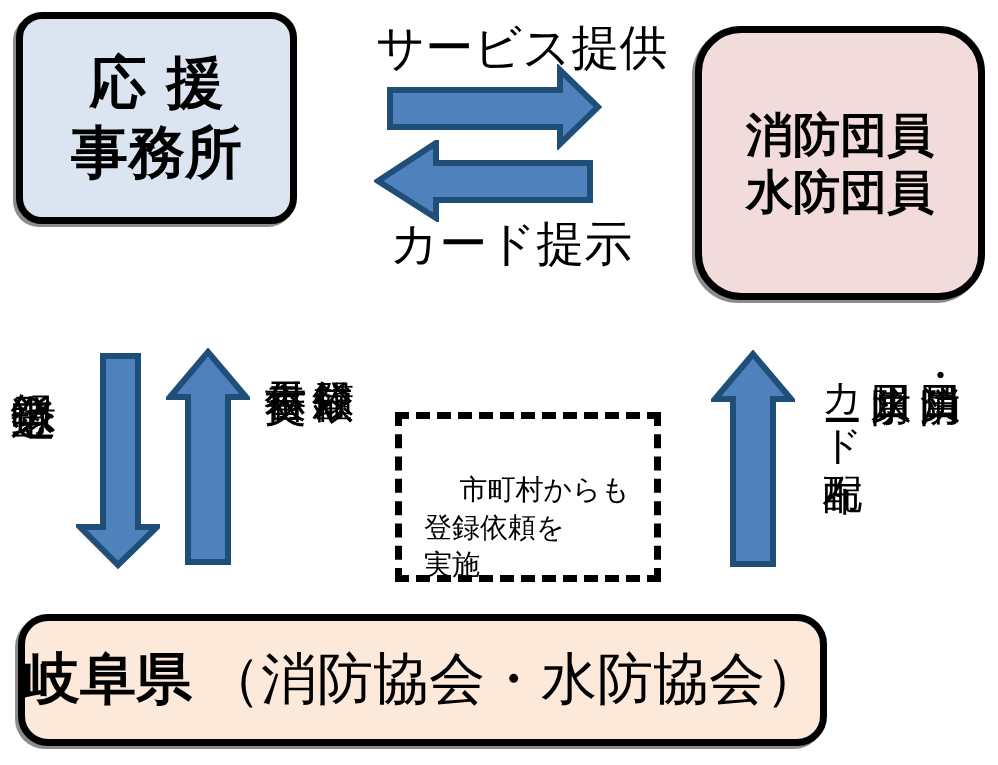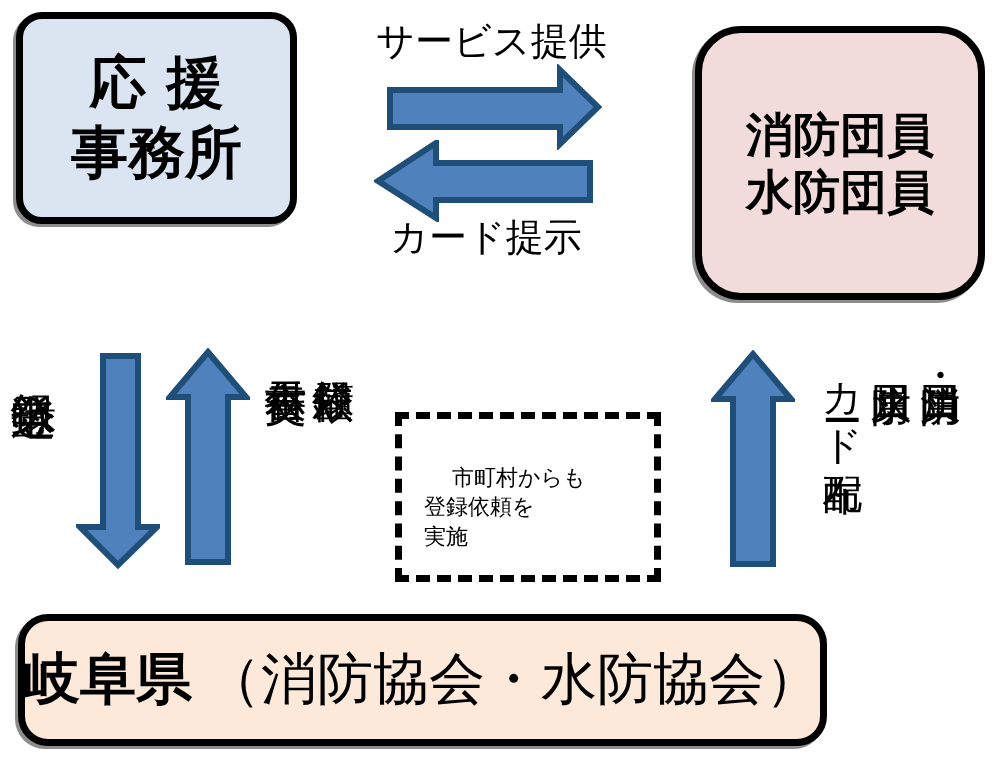--- a/index.html
+++ b/index.html
@@ -33,36 +33,36 @@
   }
   .box-pref{
     left:18px;top:614px;width:809px;height:132px;
     background:#fde9d9;border-radius:30px;
     flex-direction:row;align-items:center;
   }
   .pref-name{font-size:56px;font-weight:bold;}
   .pref-assoc{font-size:56px;font-weight:normal;margin-left:13px;}
   .hlabel{
     position:absolute;
-    font-size:38px;
+    font-size:48px;
     white-space:pre;
   }
   .vtext{
     position:absolute;
     writing-mode:vertical-rl;
     white-space:pre;
     font-size:42px;
   }
   .dashed-box{
     position:absolute;
     left:395px;top:412px;width:266px;height:170px;
     box-sizing:border-box;
     border:7px dashed #000;
     padding:14px 0 0 22px;
-    font-size:22px;line-height:1.35;
+    font-size:28px;line-height:1.35;
     white-space:pre;
   }
   .arrow{position:absolute;}
   .arrow polygon{
     fill:#4f81bd;
     stroke:#1f4e79;
     stroke-width:6;
     stroke-linejoin:miter;
   }
 </style>

